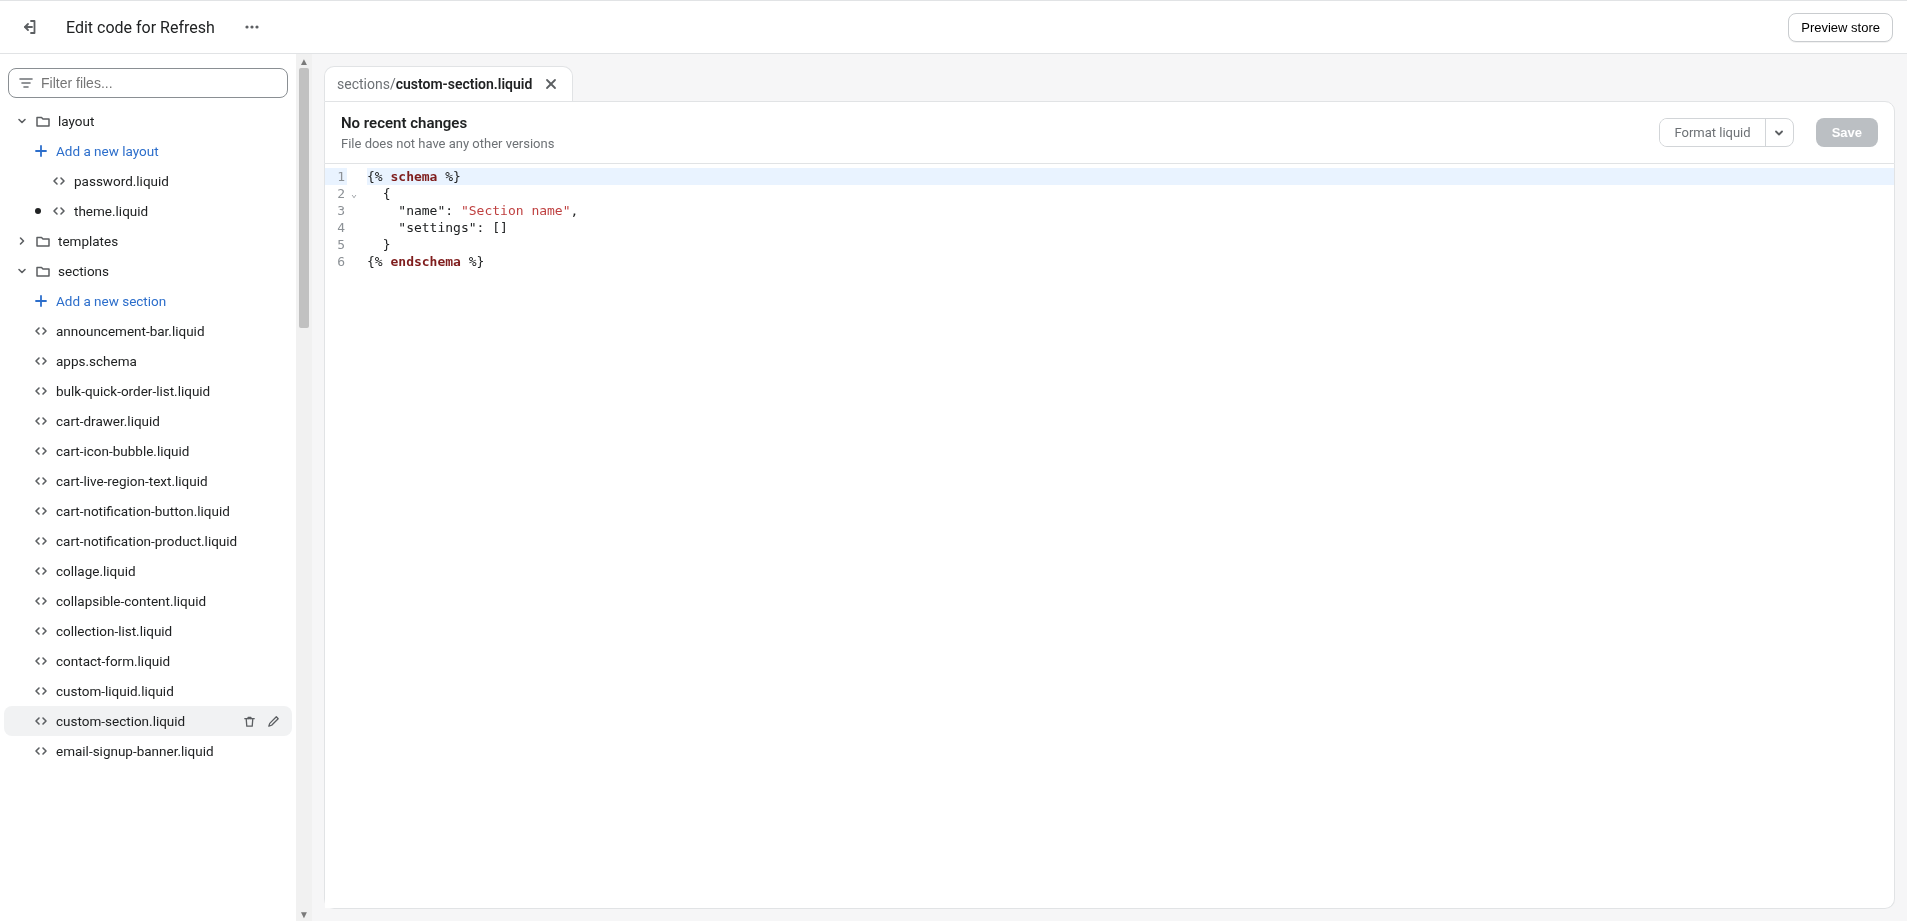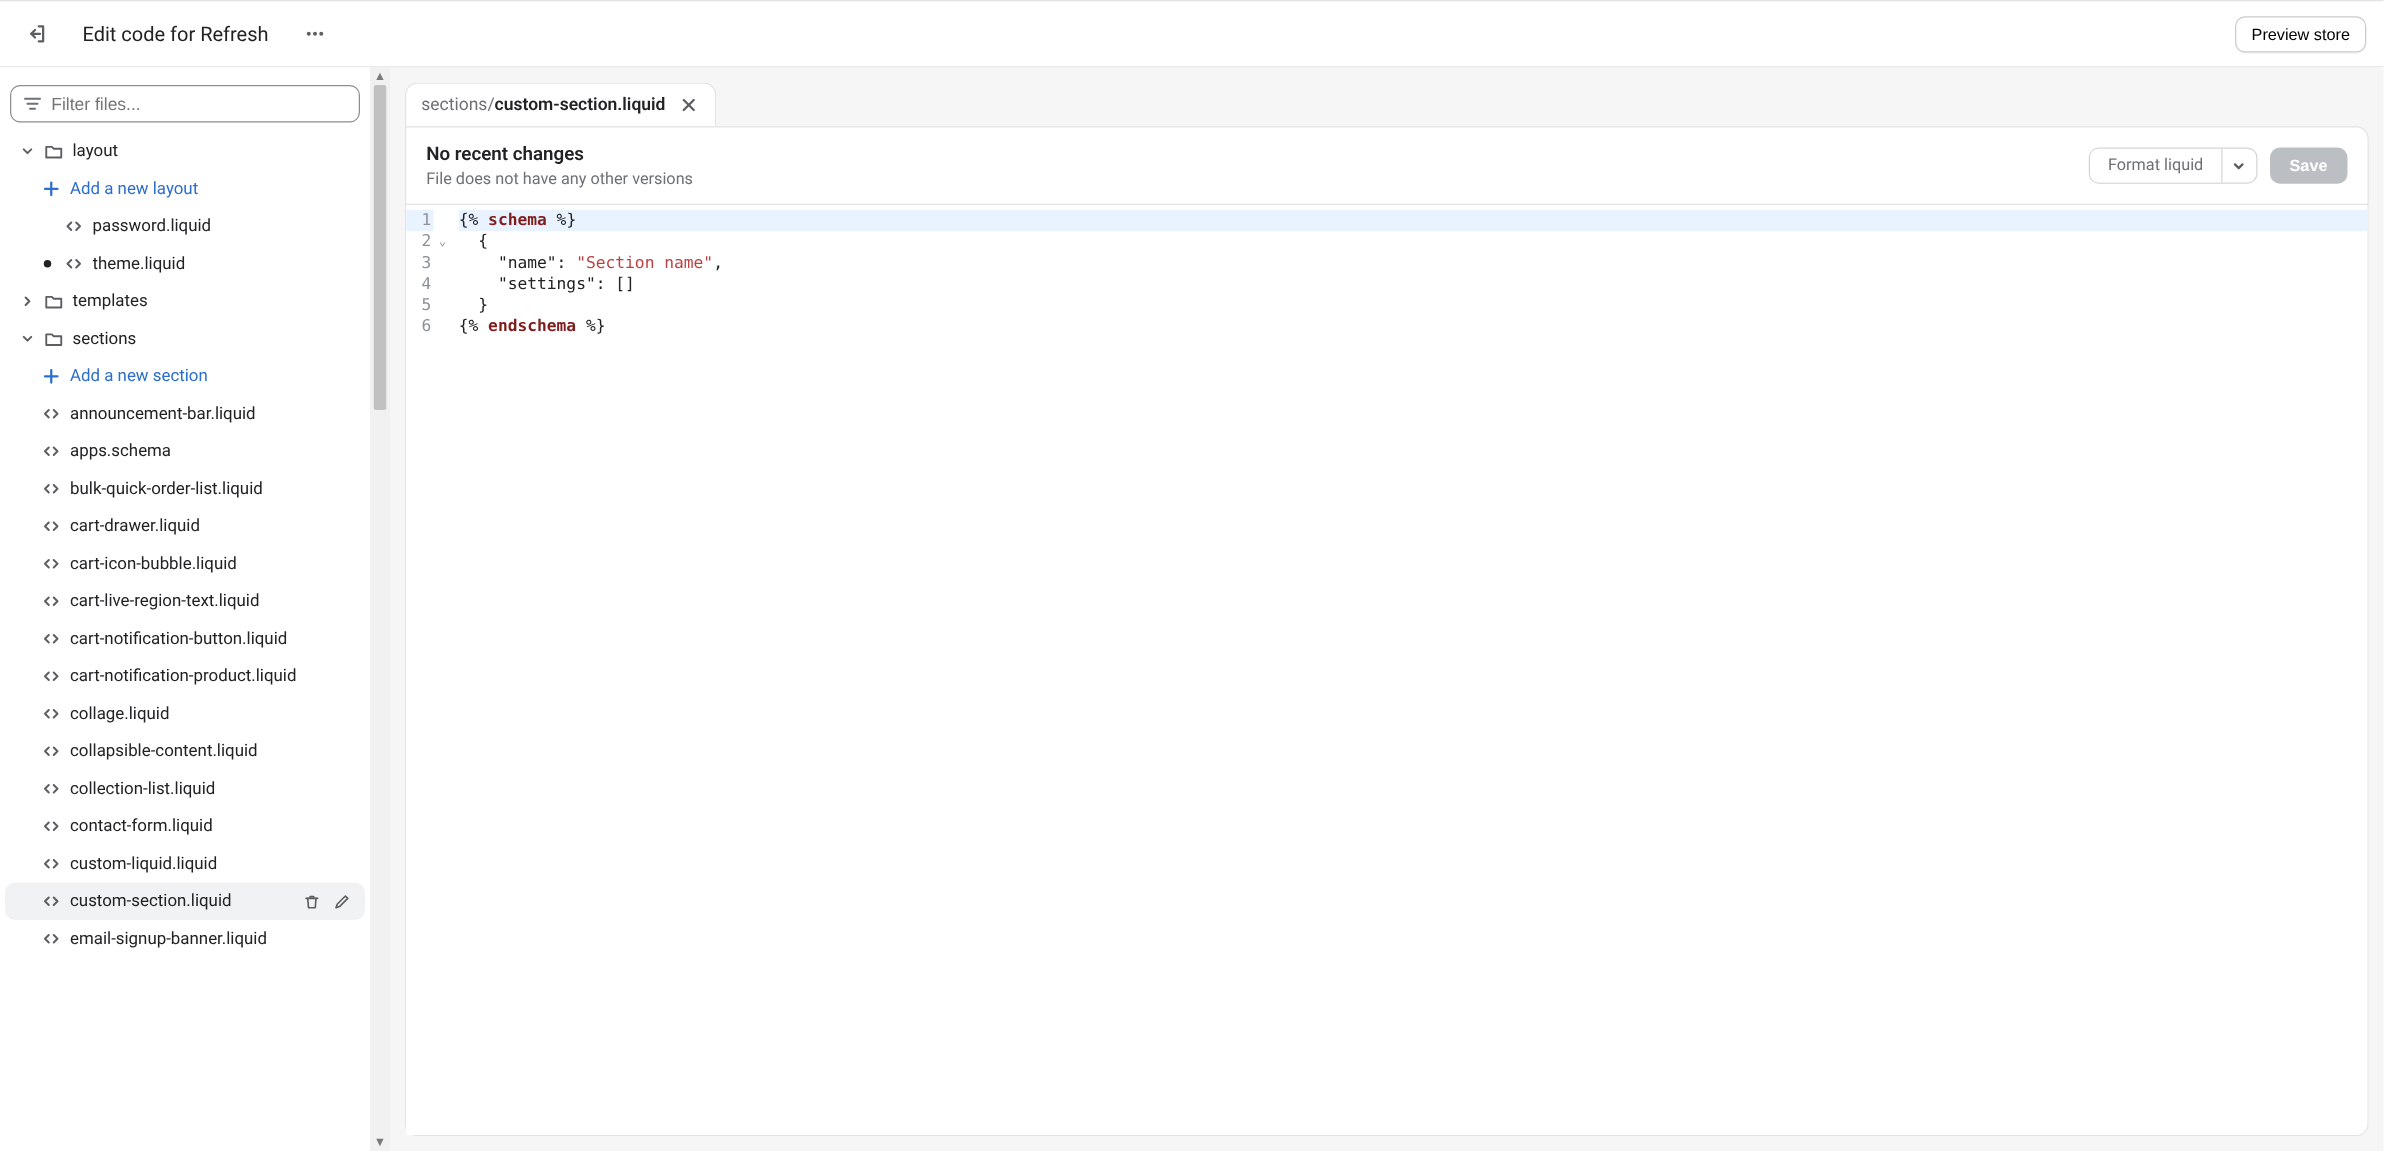--- a/index.html
+++ b/index.html
@@ -106,21 +106,21 @@
 
   .file-header {
     display:flex; align-items:center; justify-content:space-between;
     background:#fff;
     border:1px solid #e1e3e5;
     border-radius:0 10px 0 0;
     padding:12px 16px;
   }
   .fh-left h3 { font-size:15px; font-weight:600; }
   .fh-left p { font-size:13px; color:#6d7175; margin-top:4px;}
-  .fh-right { display:flex; gap:10px;}
+  .fh-right { display:flex; gap:22px;}
   .seg {
     display:flex; border:1px solid #d2d5d8; border-radius:8px; overflow:hidden;
   }
   .seg .seg-btn { padding:6px 14px; background:#fff; color:#6d7175; font-size:13px; cursor:pointer;}
   .seg .seg-caret { width:28px; display:flex; align-items:center; justify-content:center; border-left:1px solid #d2d5d8; color:#5c5f62; cursor:pointer;}
   .btn-save {
     background:#bbbfc3; color:#fff; border:none; border-radius:8px; padding:7px 16px; font-weight:600; font-size:13px; cursor:not-allowed;
   }
 
   .code-panel {

